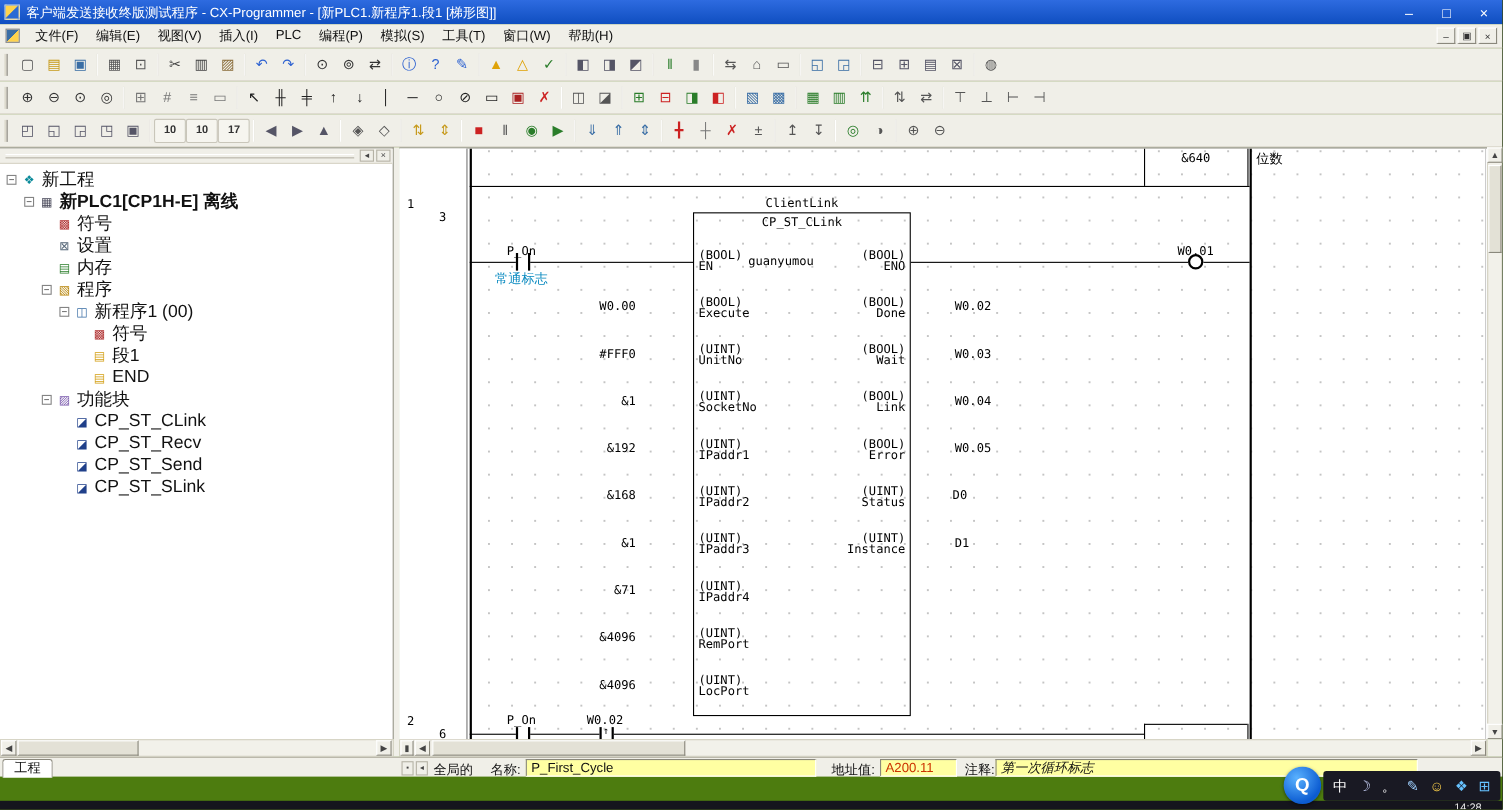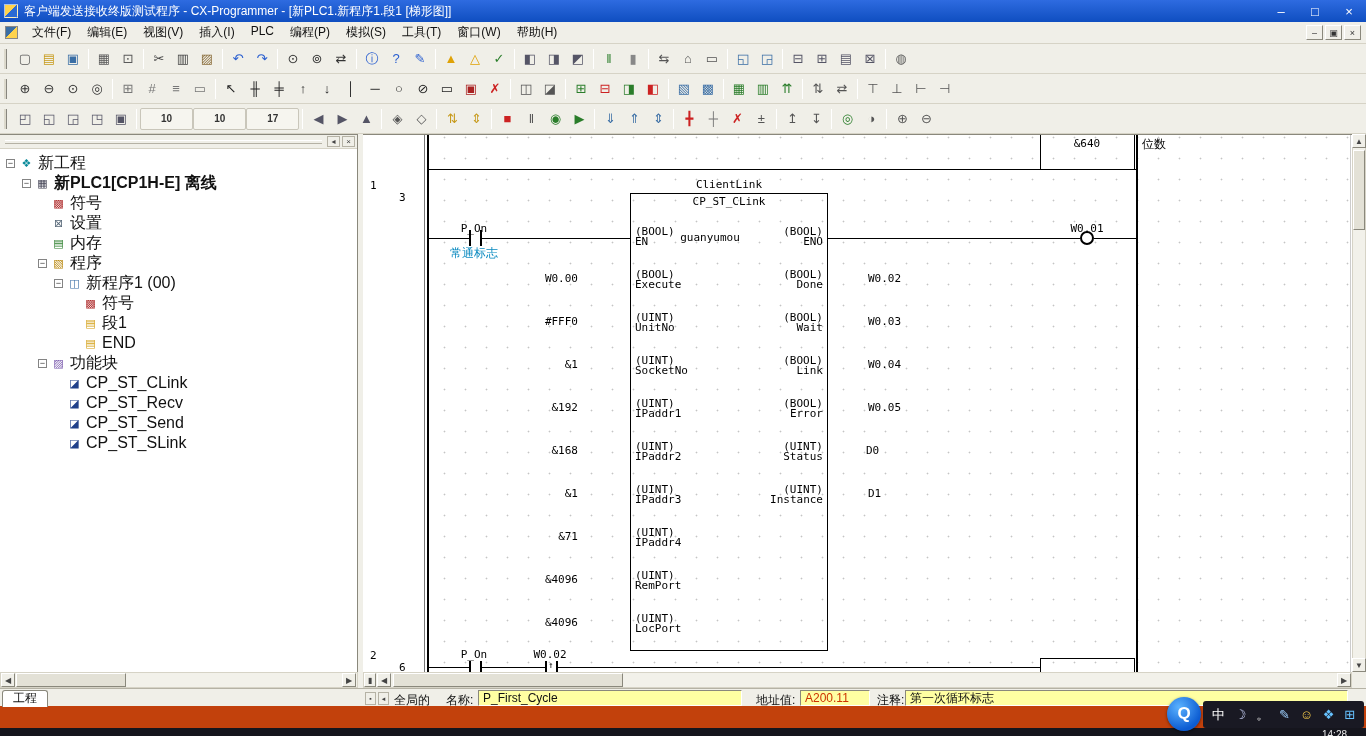--- a/index.html
+++ b/index.html
@@ -1,18 +1,18 @@
 <!DOCTYPE html>
 <html><head>
 <meta charset="utf-8">
 <style>
   *{margin:0;padding:0;box-sizing:border-box;}
   html,body{width:1366px;height:736px;overflow:hidden;background:#000;}
   body{font-family:"Liberation Sans","DejaVu Sans",sans-serif;font-size:12px;color:#111;}
-  #root{position:relative;width:1366px;height:736px;background:#c2410c;overflow:hidden;}
+  #root{position:relative;width:1366px;height:736px;background:#4d7c0f;overflow:hidden;}
 
   
   .titlebar{position:absolute;left:0;top:0;width:100%;height:22px;
     background:linear-gradient(180deg,#2e6be0,#0f4ec0);color:#fff;display:flex;align-items:center;}
   .app-icon{width:14px;height:14px;margin:0 6px 0 4px;flex:none;
     background:linear-gradient(135deg,#ffd34d 0 50%,#2a6ad4 50% 100%);border:1px solid rgba(255,255,255,.6);}
   .title-text{font-size:12px;white-space:nowrap;}
   .win-controls{margin-left:auto;display:flex;height:100%;}
   .win-btn{width:34px;height:100%;display:flex;align-items:center;justify-content:center;font-size:13px;color:#fff;}
 
@@ -26,21 +26,21 @@
   .mdi-btn{width:17px;height:15px;background:#f0efe8;border:1px solid;border-color:#fff #8a887c #8a887c #fff;
     font-size:9px;display:flex;align-items:center;justify-content:center;color:#333;}
 
   
   .toolbar{position:absolute;left:0;width:100%;background:#f0efe8;border-bottom:1px solid #d6d3c6;
     display:flex;align-items:center;padding-left:2px;overflow:hidden;}
   #tb1{top:44px;height:30px;} #tb2{top:74px;height:30px;} #tb3{top:104px;height:30px;}
   .tgrip{width:4px;height:20px;border-left:3px ridge #dcd9cc;margin:0 5px 0 2px;flex:none;}
   .tbtn{width:24px;height:22px;flex:none;display:flex;align-items:center;justify-content:center;
     font-size:13px;border:1px solid transparent;border-radius:2px;}
-  .tbtn.text{width:auto;padding:0 20px;font-size:10px;font-weight:bold;color:#333;border:1px solid #c9c6ba;background:#f6f5ef;}
+  .tbtn.text{width:auto;padding:0 8px;font-size:10px;font-weight:bold;color:#333;border:1px solid #c9c6ba;background:#f6f5ef;}
   .tsep{width:1px;height:20px;background:#c6c3b6;border-right:1px solid #fff;margin:0 3px;flex:none;}
 
   
   #leftpanel{position:absolute;left:0;top:134px;width:358px;height:538px;background:#fff;
     border-right:1px solid #8a887c;border-top:1px solid #8a887c;overflow:hidden;}
   .panel-grip{height:14px;background:#f0efe8;border-bottom:1px solid #d6d3c6;display:flex;align-items:center;}
   .grip-line{flex:1;height:4px;margin:0 5px;border-top:1px solid #fff;border-bottom:1px solid #b5b2a5;}
   .panel-btn{width:13px;height:11px;font-size:8px;line-height:9px;text-align:center;color:#444;margin-right:2px;
     border:1px solid #b5b2a5;background:#f0efe8;flex:none;}
   #tree{padding-top:4px;}
@@ -485,21 +485,21 @@
 
   <div id="bottomrow">
     <div class="tab">工程</div>
     <span id="sbbtns"><div class="sb-mini" style="left: 365px;">▪</div><div class="sb-mini" style="left: 378px;">◂</div></span>
     <span class="sb-label" style="left:394px;">全局的</span>
     <span class="sb-label" style="left:446px;">名称:</span>
     <div class="yfield" style="left:478px;width:264px;">P_First_Cycle</div>
     <span class="sb-label" style="left:756px;">地址值:</span>
     <div class="yfield" style="left:800px;width:70px;color:#cc3300;">A200.11</div>
     <span class="sb-label" style="left:877px;">注释:</span>
-    <div class="yfield" style="left:905px;width:443px;">第一次循环标志</div>
+    <div class="yfield" style="left:905px;width:384px;font-style:italic;">第一次循环标志</div>
   </div>
 
 
   <div id="taskbar"></div>
   <div id="qball">Q</div>
   <div id="imepanel">
       <div class="ime-ic" style="color: rgb(255, 255, 255);">中</div>
       <div class="ime-ic" style="color: rgb(207, 216, 255);">☽</div>
       <div class="ime-ic" style="color: rgb(255, 255, 255);">。</div>
       <div class="ime-ic" style="color: rgb(159, 208, 255);">✎</div>

